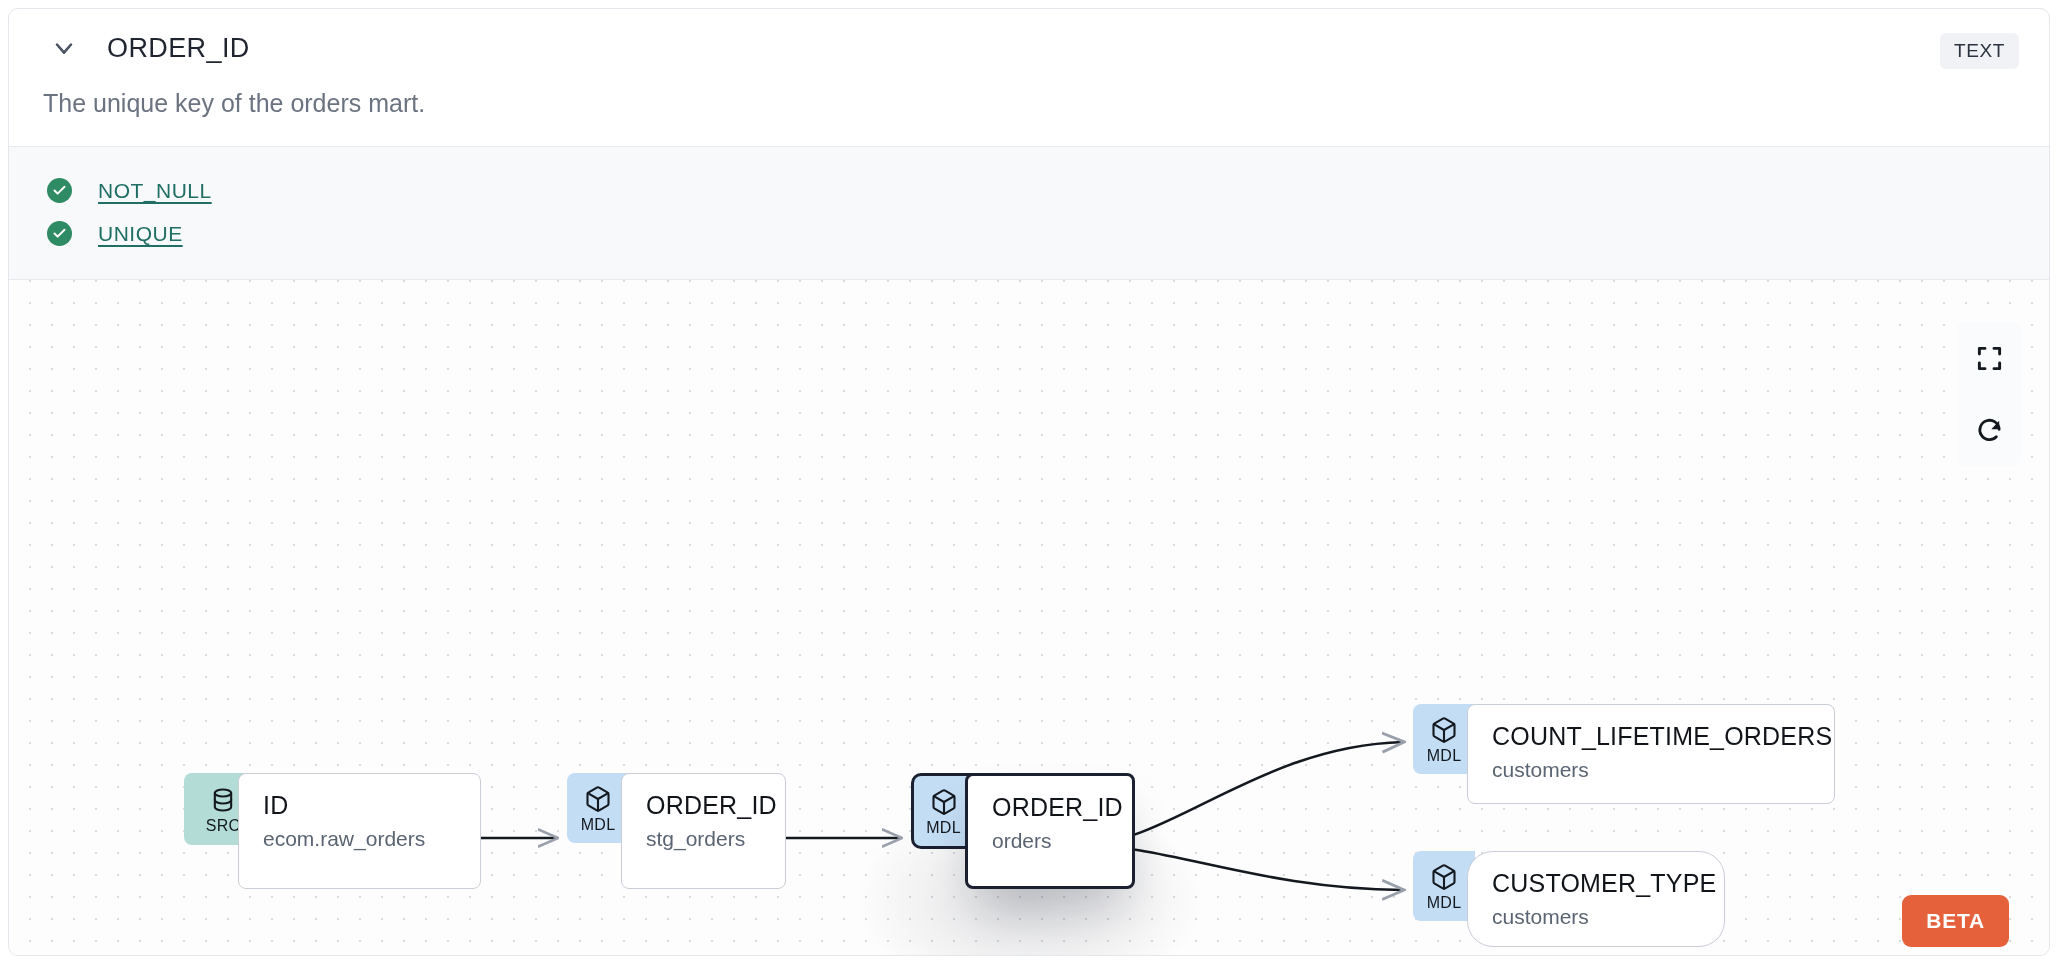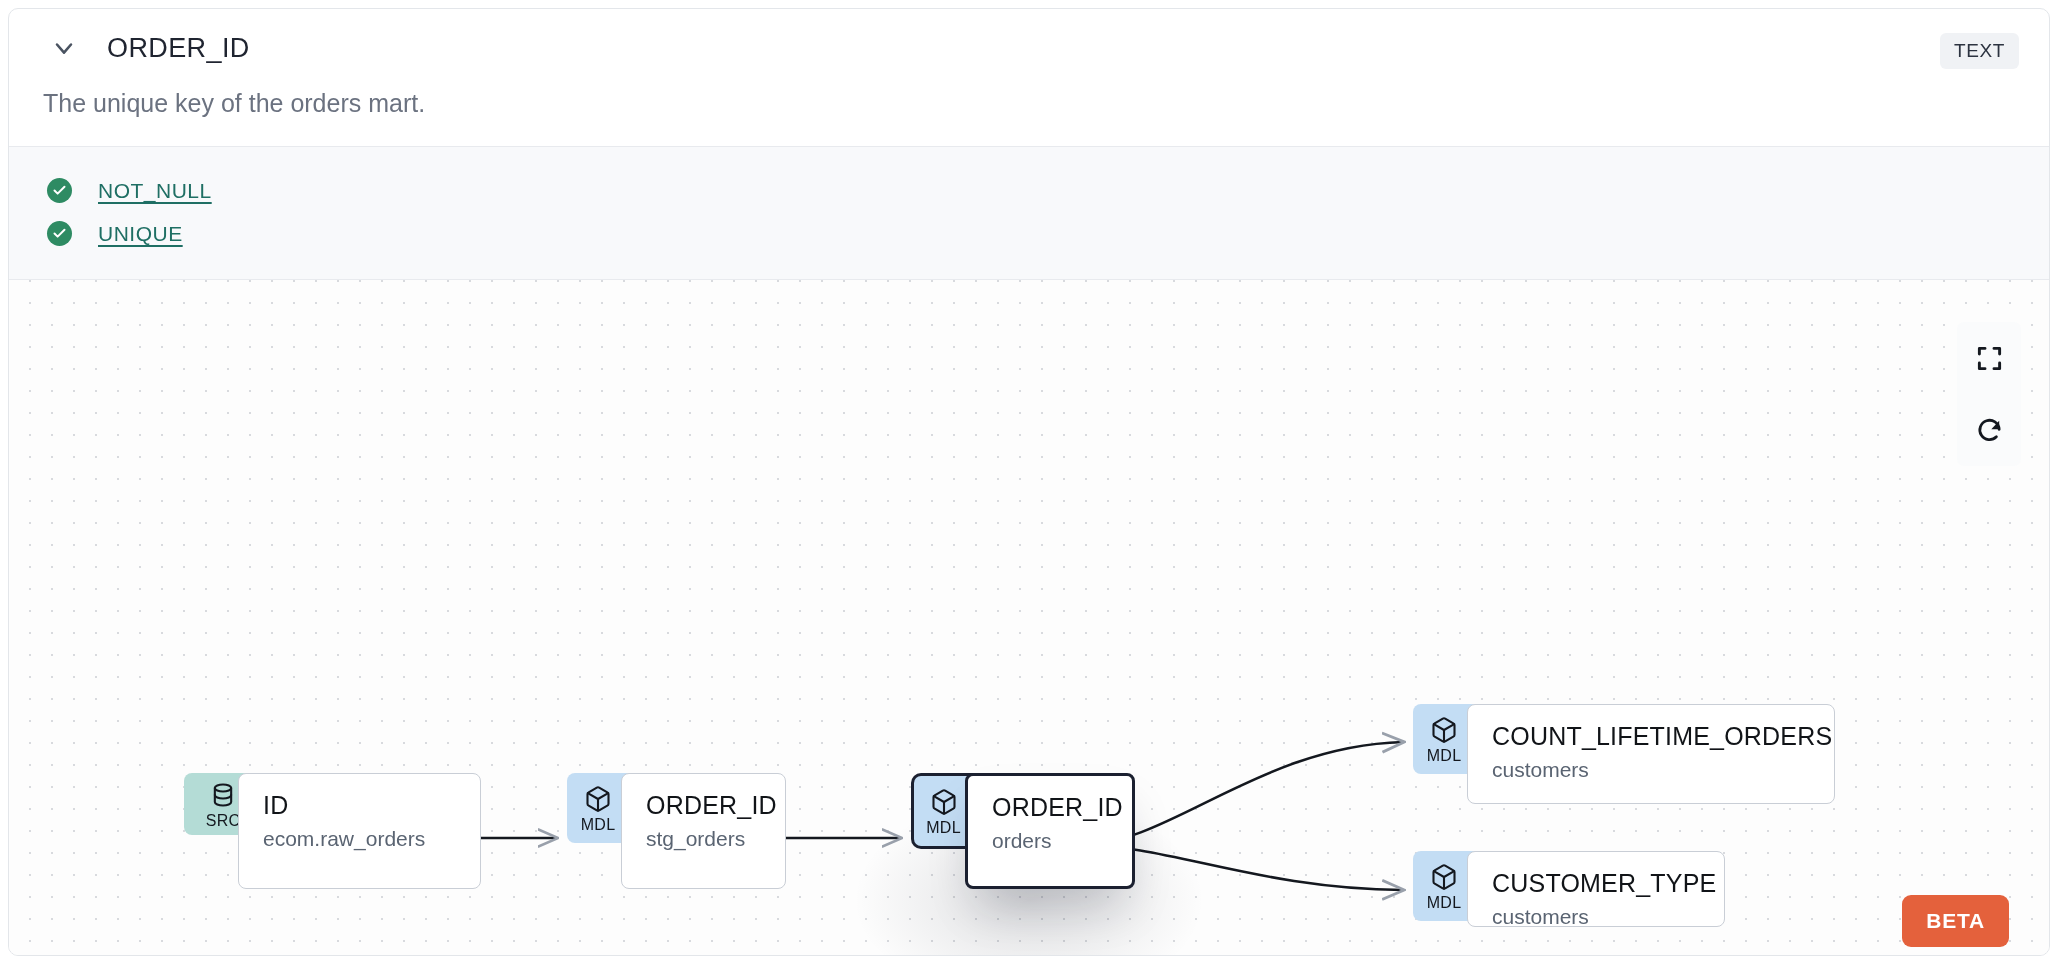--- a/index.html
+++ b/index.html
@@ -191,36 +191,36 @@
   .node.selected .node-badge { border: 3px solid #1b2030; border-right: 0; border-radius: 10px 0 0 10px; }
   .node.selected .node-body {
     border: 3px solid #1b2030;
     border-radius: 8px;
     box-shadow: 0 26px 48px -12px rgba(20,25,40,0.22);
   }
 
   
   #node-src      { left: 175px; top: 493px; }
   #node-src .node-body { width: 243px; height: 116px; }
-  #node-src .node-badge { height: 62px; align-self: flex-start; margin-top: 0; padding-left: 16px; }
+  #node-src .node-badge { height: 72px; align-self: flex-start; margin-top: 0; padding-left: 16px; }
 
   #node-stg      { left: 558px; top: 493px; }
   #node-stg .node-body { width: 165px; height: 116px; }
   #node-stg .node-badge { height: 70px; align-self: flex-start; }
 
   #node-orders   { left: 902px; top: 493px; }
   #node-orders .node-body { width: 170px; height: 116px; }
   #node-orders .node-badge { height: 76px; align-self: flex-start; }
 
   #node-count    { left: 1404px; top: 424px; }
   #node-count .node-body { width: 368px; height: 100px; }
   #node-count .node-badge { height: 70px; align-self: flex-start; }
 
   #node-ctype    { left: 1404px; top: 571px; }
-  #node-ctype .node-body { width: 258px; height: 76px; }
+  #node-ctype .node-body { width: 258px; height: 96px; border-radius: 26px; }
   #node-ctype .node-badge { height: 70px; align-self: flex-start; }
 
   
   .controls {
     position: absolute;
     right: 28px;
     top: 42px;
     width: 64px;
     background: #fafbfc;
     border-radius: 7px;

